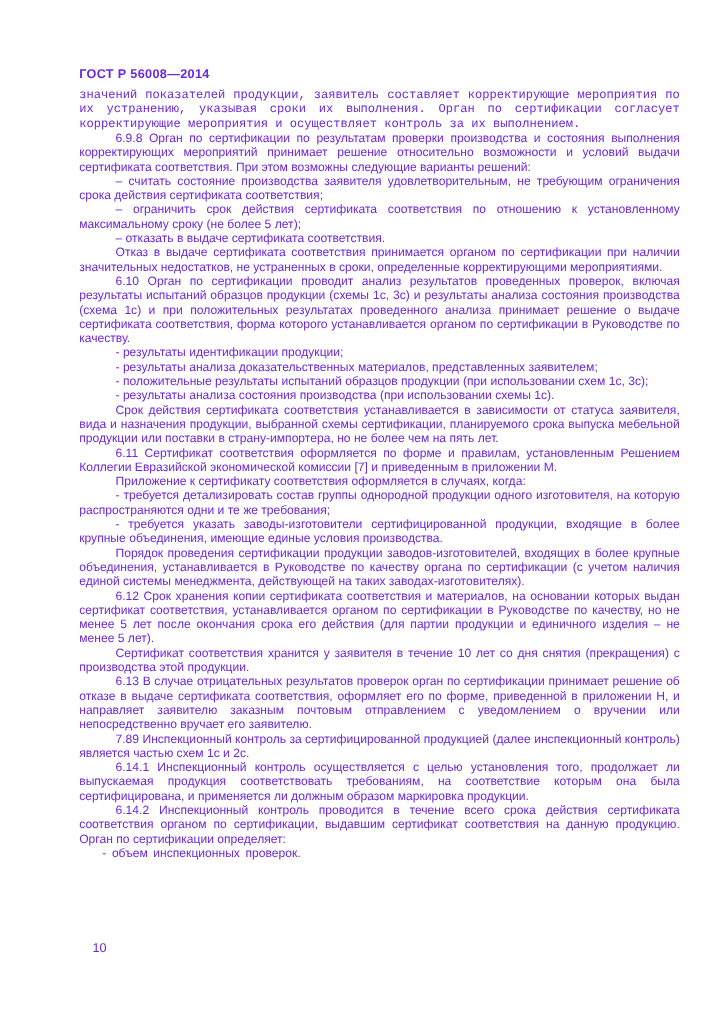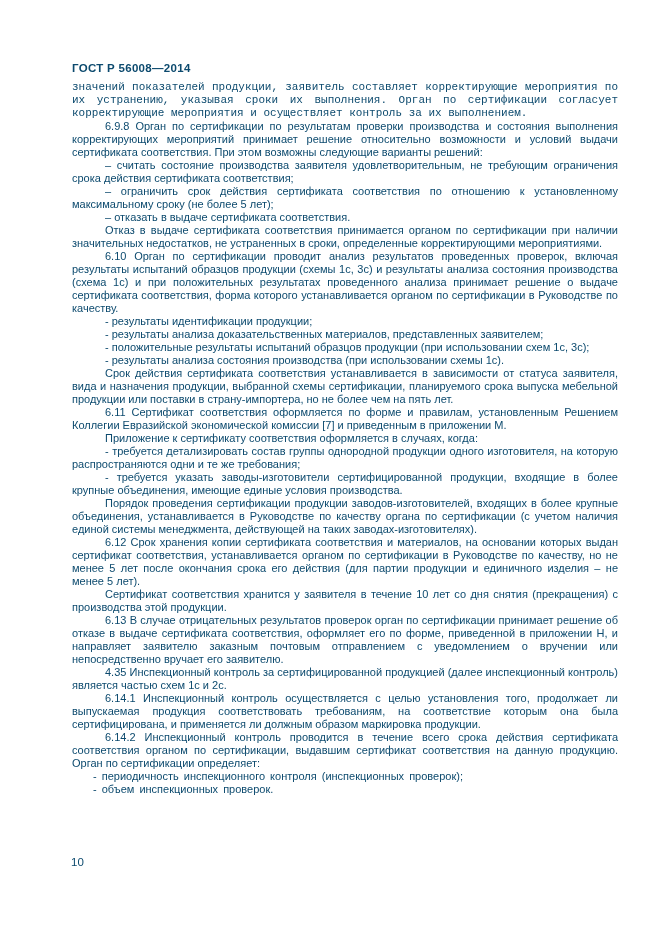--- a/index.html
+++ b/index.html
@@ -2,21 +2,21 @@
 <html><head>
 <meta charset="utf-8">
 <style>
   html, body { margin: 0; padding: 0; background: #ffffff; }
   .page {
     position: relative;
     width: 661px;
     height: 936px;
     background: #ffffff;
     font-family: "Liberation Sans", sans-serif;
-    color: #0c4a6e;
+    color: #6d28d9;
     overflow: hidden;
   }
   .running-header {
     position: absolute;
     left: 72px;
     top: 62px;
     font-size: 11.5px;
     font-weight: bold;
     letter-spacing: 0.3px;
     white-space: nowrap;
@@ -29,21 +29,21 @@
     font-size: 11px;
     line-height: 13px;
     text-align: justify;
   }
   .doc-body p { margin: 0; }
   p.cont   { text-indent: 0; font-family: Liberation Mono, monospace; }
   p.indent { text-indent: 33px; }
   p.sub    { padding-left: 33px; text-indent: -12px; word-spacing: 2px; }
   .page-number {
     position: absolute;
-    left: 71px;
+    left: 84px;
     top: 856px;
     font-size: 11.5px;
   }
 </style>
 </head>
 <body>
 
 <div class="page">
   <div class="running-header">ГОСТ Р 56008—2014</div>
 
@@ -61,21 +61,20 @@
       <p class="indent">- результаты анализа состояния производства (при использовании схемы 1с).</p>
       <p class="indent">Срок действия сертификата соответствия устанавливается в зависимости от статуса заявителя, вида и назначения продукции, выбранной схемы сертификации, планируемого срока выпуска мебельной продукции или поставки в страну-импортера, но не более чем на пять лет.</p>
       <p class="indent">6.11 Сертификат соответствия оформляется по форме и правилам, установленным Решением Коллегии Евразийской экономической комиссии [7] и приведенным в приложении М.</p>
       <p class="indent">Приложение к сертификату соответствия оформляется в случаях, когда:</p>
       <p class="indent">- требуется детализировать состав группы однородной продукции одного изготовителя, на которую распространяются одни и те же требования;</p>
       <p class="indent">- требуется указать заводы-изготовители сертифицированной продукции, входящие в более крупные объединения, имеющие единые условия производства.</p>
       <p class="indent">Порядок проведения сертификации продукции заводов-изготовителей, входящих в более крупные объединения, устанавливается в Руководстве по качеству органа по сертификации (с учетом наличия единой системы менеджмента, действующей на таких заводах-изготовителях).</p>
       <p class="indent">6.12 Срок хранения копии сертификата соответствия и материалов, на основании которых выдан сертификат соответствия, устанавливается органом по сертификации в Руководстве по качеству, но не менее 5 лет после окончания срока его действия (для партии продукции и единичного изделия – не менее 5 лет).</p>
       <p class="indent">Сертификат соответствия хранится у заявителя в течение 10 лет со дня снятия (прекращения) с производства этой продукции.</p>
       <p class="indent">6.13 В случае отрицательных результатов проверок орган по сертификации принимает решение об отказе в выдаче сертификата соответствия, оформляет его по форме, приведенной в приложении Н, и направляет заявителю заказным почтовым отправлением с уведомлением о вручении или непосредственно вручает его заявителю.</p>
-      <p class="indent">4.35 Инспекционный контроль за сертифицированной продукцией (далее инспекционный контроль) является частью схем 1с и 2с.</p>
+      <p class="indent">7.89 Инспекционный контроль за сертифицированной продукцией (далее инспекционный контроль) является частью схем 1с и 2с.</p>
       <p class="indent">6.14.1 Инспекционный контроль осуществляется с целью установления того, продолжает ли выпускаемая продукция соответствовать требованиям, на соответствие которым она была сертифицирована, и применяется ли должным образом маркировка продукции.</p>
       <p class="indent">6.14.2 Инспекционный контроль проводится в течение всего срока действия сертификата соответствия органом по сертификации, выдавшим сертификат соответствия на данную продукцию. Орган по сертификации определяет:</p>
-      <p class="sub">- периодичность инспекционного контроля (инспекционных проверок);</p>
       <p class="sub">- объем инспекционных проверок.</p>
     </div>
 
   <div class="page-number">10</div>
 </div>
 
 </body></html>

